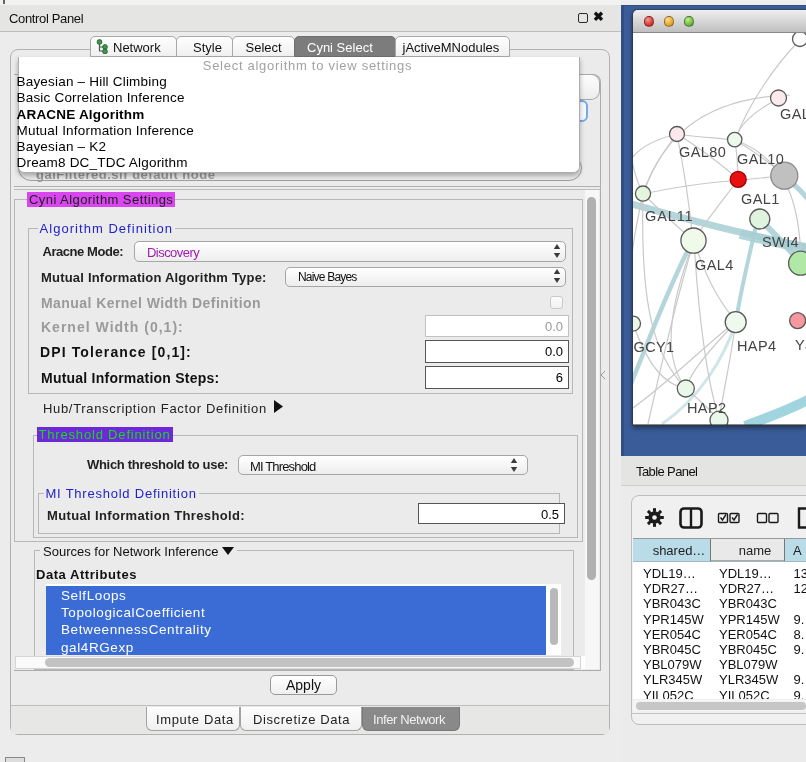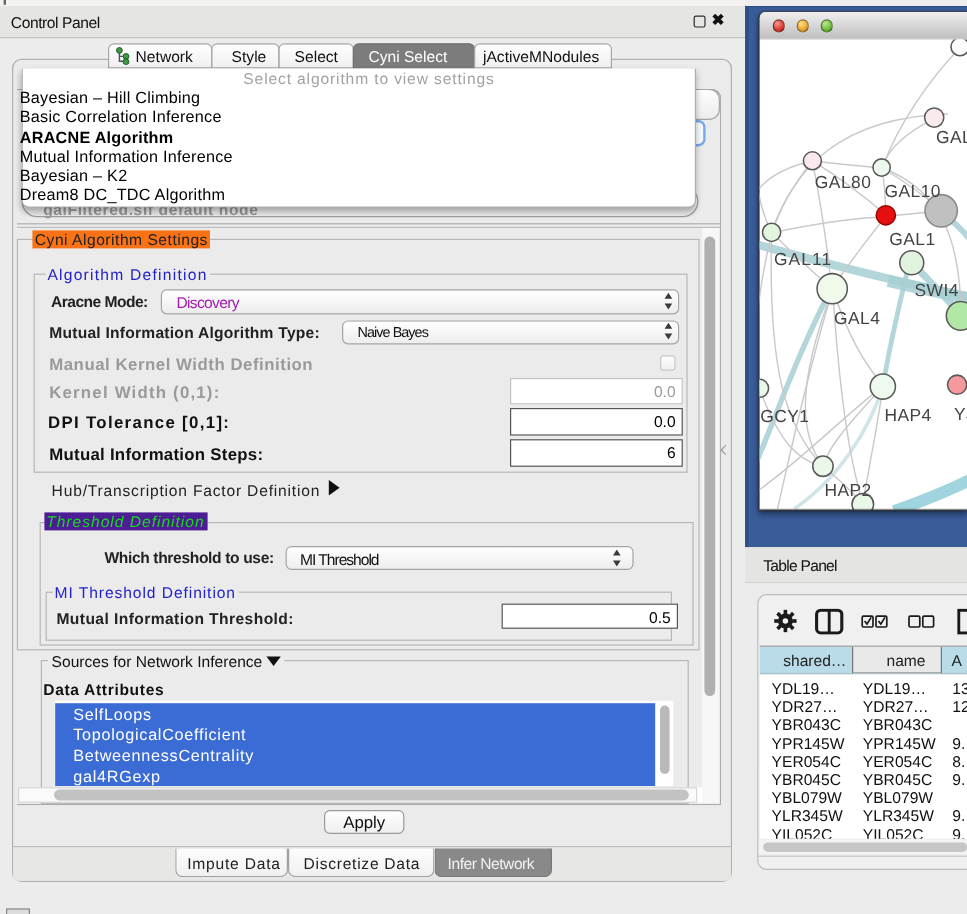--- a/index.html
+++ b/index.html
@@ -61,21 +61,21 @@
 Basic Correlation Inference<br>
 <span class="b">ARACNE Algorithm</span><br>
 Mutual Information Inference<br>
 Bayesian – K2<br>
 Dream8 DC_TDC Algorithm
 </div>
 
 <div class="abs" style="left:14px;top:186px;width:587px;height:1px;background:#b0b0b0;"></div>
 <div class="abs" style="left:14px;top:189.3px;width:587px;height:1px;background:#bdbdbd;"></div>
 <div class="abs" style="left:14px;top:199.2px;width:569px;height:343px;border:1px solid #b7b7b7;box-sizing:border-box;"></div>
-<div class="abs" style="left:27px;top:192px;background:#f97316;padding:0 2px;font-size:13px;letter-spacing:0.43px;color:#222;">Cyni Algorithm Settings</div>
+<div class="abs" style="left:27px;top:192px;background:#d946ef;padding:0 2px;font-size:13px;letter-spacing:0.43px;color:#222;">Cyni Algorithm Settings</div>
 
 <div class="abs" style="left:28px;top:228px;width:545px;height:165.5px;border:1px solid #b7b7b7;box-sizing:border-box;"></div>
 <div class="abs" style="left:37.5px;top:221px;background:#ebebeb;padding:0 2px;font-size:13px;letter-spacing:1.04px;color:#2222cc;">Algorithm Definition</div>
 
 <div class="abs b" style="left:42.5px;top:244px;font-size:13px;letter-spacing:-0.45px;color:#222;">Aracne Mode:</div>
 <div class="abs combo" style="left:134px;top:240.5px;width:432px;height:21.5px;"></div>
 <div class="abs" style="left:147px;top:244.5px;font-size:13px;letter-spacing:-0.55px;color:#a21caf;">Discovery</div>
 <svg class="abs" style="left:553px;top:244px;" width="8" height="14" viewBox="0 0 8 14">
     <path d="M4 0 L7.2 5 L0.8 5 Z" fill="#3a3a3a"></path>
     <path d="M4 14 L7.2 9 L0.8 9 Z" fill="#3a3a3a"></path>
@@ -103,21 +103,21 @@
 <div class="abs b" style="left:41px;top:369.5px;font-size:14px;letter-spacing:0.23px;color:#111;">Mutual Information Steps:</div>
 <div class="abs" style="left:425px;top:366px;width:144px;height:23px;border:1px solid #555;background:#fff;box-sizing:border-box;"></div>
 <div class="abs" style="left:425px;top:370px;width:138px;text-align:right;font-size:13px;color:#000;">6</div>
 
 <div class="abs" style="left:43px;top:400.5px;font-size:13px;letter-spacing:0.67px;color:#222;">Hub/Transcription Factor Definition</div>
 <svg class="abs" style="left:272.5px;top:400px;" width="11" height="13" viewBox="0 0 11 13">
     <path d="M1 0 L10 6.5 L1 13 Z" fill="#111"></path>
   </svg>
 
 <div class="abs" style="left:33px;top:435px;width:545px;height:103px;border:1px solid #b7b7b7;box-sizing:border-box;"></div>
-<div class="abs" style="left:36.5px;top:427px;background:#4c1d95;padding:0 2px;font-size:13px;letter-spacing:0.82px;color:#16dc16;font-style:italic;">Threshold Definition</div>
+<div class="abs" style="left:36.5px;top:427px;background:#6d28d9;padding:0 2px;font-size:13px;letter-spacing:0.82px;color:#16dc16;">Threshold Definition</div>
 
 <div class="abs b" style="left:87px;top:456.5px;font-size:13px;letter-spacing:-0.3px;color:#222;">Which threshold to use:</div>
 <div class="abs combo" style="left:238px;top:455px;width:290px;height:20px;"></div>
 <div class="abs" style="left:250px;top:458.5px;font-size:13px;letter-spacing:-0.85px;color:#111;">MI Threshold</div>
 <svg class="abs" style="left:510px;top:458px;" width="8" height="14" viewBox="0 0 8 14">
     <path d="M4 0 L7.2 5 L0.8 5 Z" fill="#3a3a3a"></path>
     <path d="M4 14 L7.2 9 L0.8 9 Z" fill="#3a3a3a"></path>
   </svg>
 
 <div class="abs" style="left:38px;top:493px;width:522px;height:41px;border:1px solid #b7b7b7;box-sizing:border-box;"></div>

